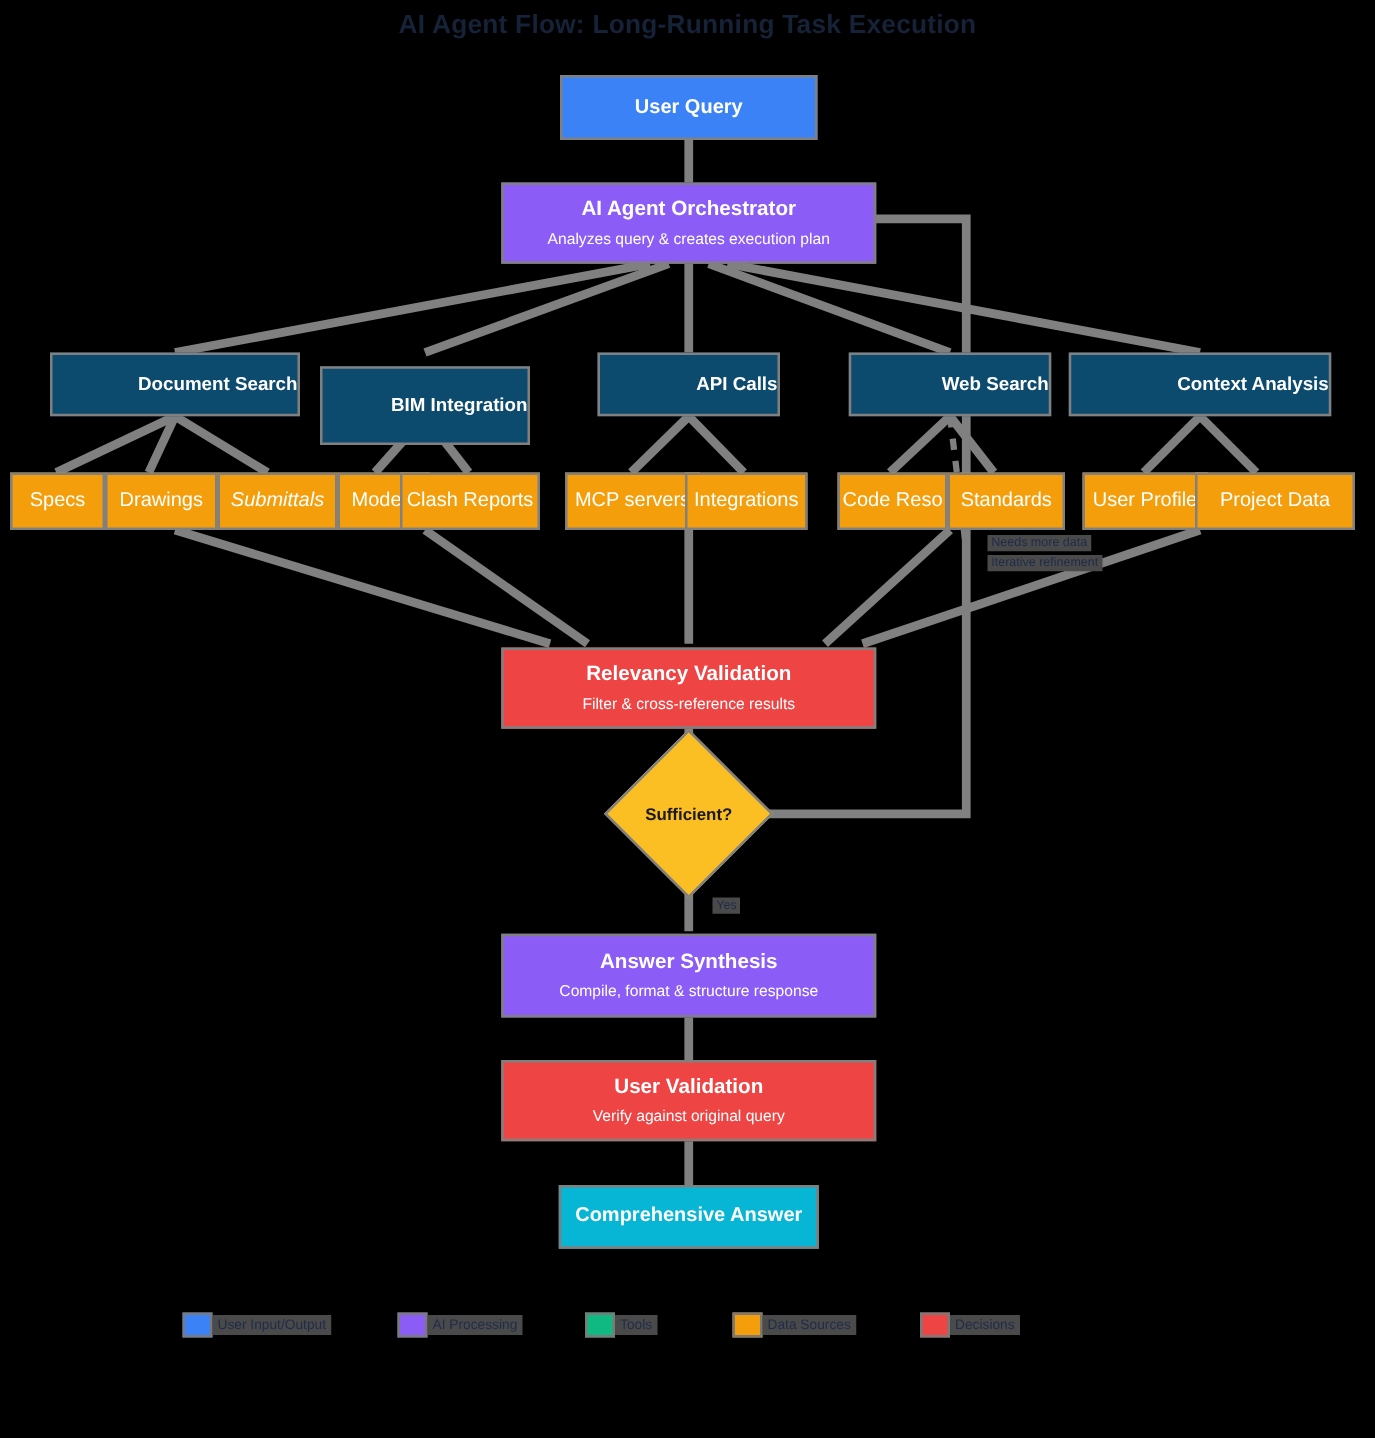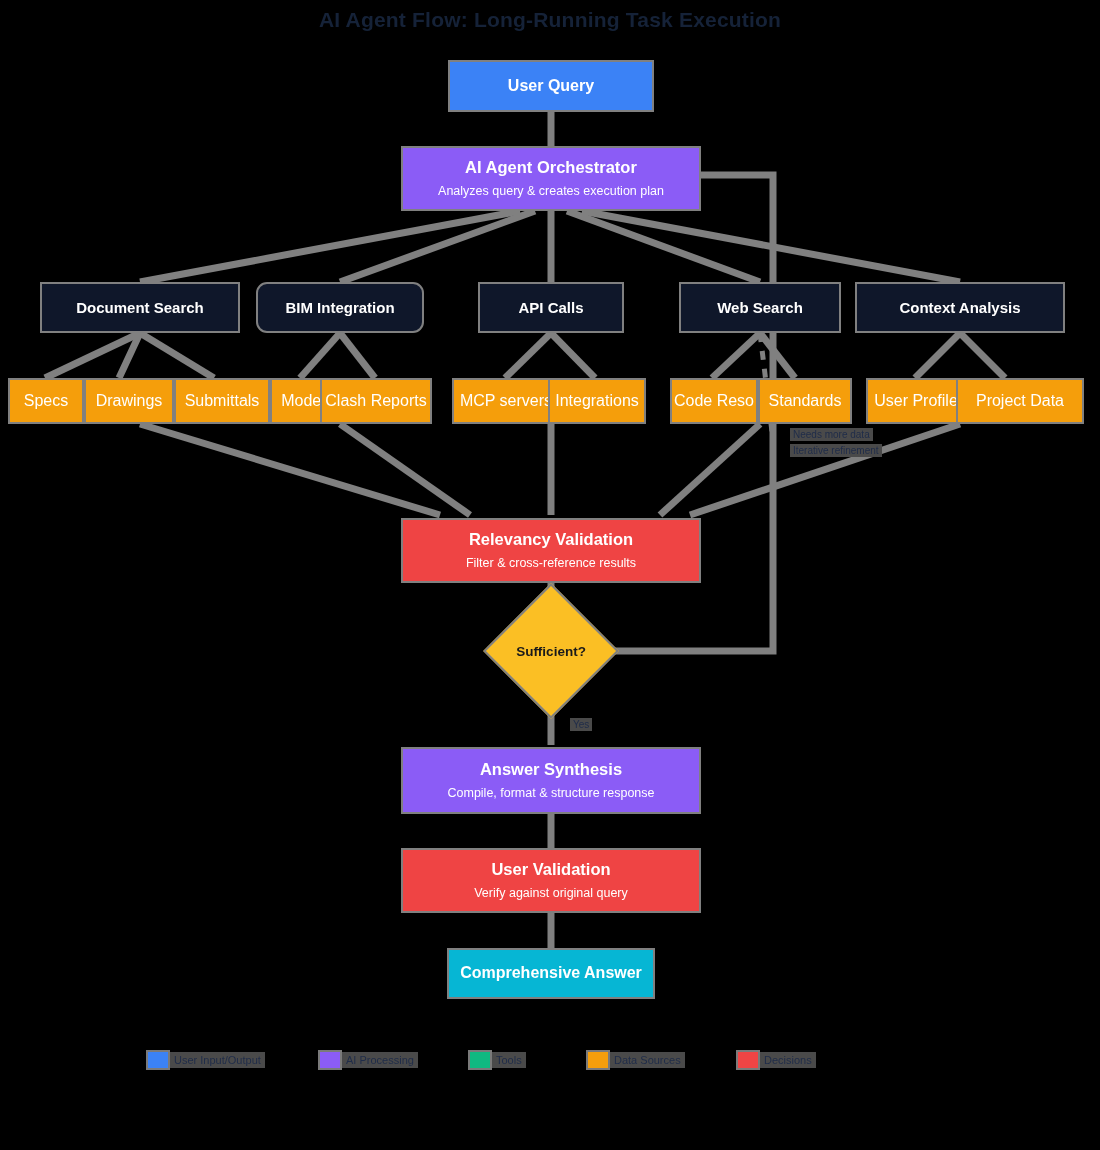--- a/index.html
+++ b/index.html
@@ -20,21 +20,21 @@
     border: 2px solid #808080;
     text-align: center;
     color: #ffffff;
     line-height: 1.15;
   }
   .node .title { font-weight: bold; }
   .node .sub { font-size: 12.5px; font-weight: normal; margin-top: 7px; }
 
   .n-blue   { background: #3b82f6; justify-content: center; }
   .n-purple { background: #8b5cf6; }
-  .n-green  { background: #0f172a; }
+  .n-green  { background: #0c4a6e; align-items: flex-end; }
   .n-orange { background: #f59e0b; }
   .n-red    { background: #ef4444; }
   .n-cyan   { background: #06b6d4; }
 
   .lvl1 .title { font-size: 16px; }
   .lvl2 .title { font-size: 16.5px; }
   .lvl2 .sub   { font-size: 12.5px; }
   .tool  .title { font-size: 15px; }
   .leaf  .title { font-size: 16px; font-weight: normal; }
 
@@ -134,40 +134,40 @@
   </div>
 
   <div class="node n-purple lvl2" style="left:401px; top:146px; width:300px; height:65px;">
     <span class="title">AI Agent Orchestrator</span>
     <span class="sub">Analyzes query &amp; creates execution plan</span>
   </div>
 
   <div class="node n-green tool" style="left:40px; top:282px; width:200px; height:51px;">
     <span class="title">Document Search</span>
   </div>
-  <div class="node n-green tool" style="left:256px; top:282px; width:168px; height:51px;border-radius:11px;">
+  <div class="node n-green tool" style="left:256px; top:293px; width:168px; height:63px;">
     <span class="title">BIM Integration</span>
   </div>
   <div class="node n-green tool" style="left:478px; top:282px; width:146px; height:51px;">
     <span class="title">API Calls</span>
   </div>
   <div class="node n-green tool" style="left:679px; top:282px; width:162px; height:51px;">
     <span class="title">Web Search</span>
   </div>
   <div class="node n-green tool" style="left:855px; top:282px; width:210px; height:51px;">
     <span class="title">Context Analysis</span>
   </div>
 
   <div class="node n-orange leaf" style="left:8px; top:378px; width:76px; height:46px;">
     <span class="title">Specs</span>
   </div>
   <div class="node n-orange leaf" style="left:84px; top:378px; width:90px; height:46px;">
     <span class="title">Drawings</span>
   </div>
-  <div class="node n-orange leaf" style="left:174px; top:378px; width:96px; height:46px;">
+  <div class="node n-orange leaf" style="left:174px; top:378px; width:96px; height:46px;font-style:italic;">
     <span class="title">Submittals</span>
   </div>
   <div class="node n-orange leaf" style="left:270px; top:378px; width:74px; height:46px;">
     <span class="title">Models</span>
   </div>
   <div class="node n-orange leaf" style="left:320px; top:378px; width:112px; height:46px;">
     <span class="title">Clash Reports</span>
   </div>
 
   <div class="node n-orange leaf" style="left:452px; top:378px; width:108px; height:46px;">

